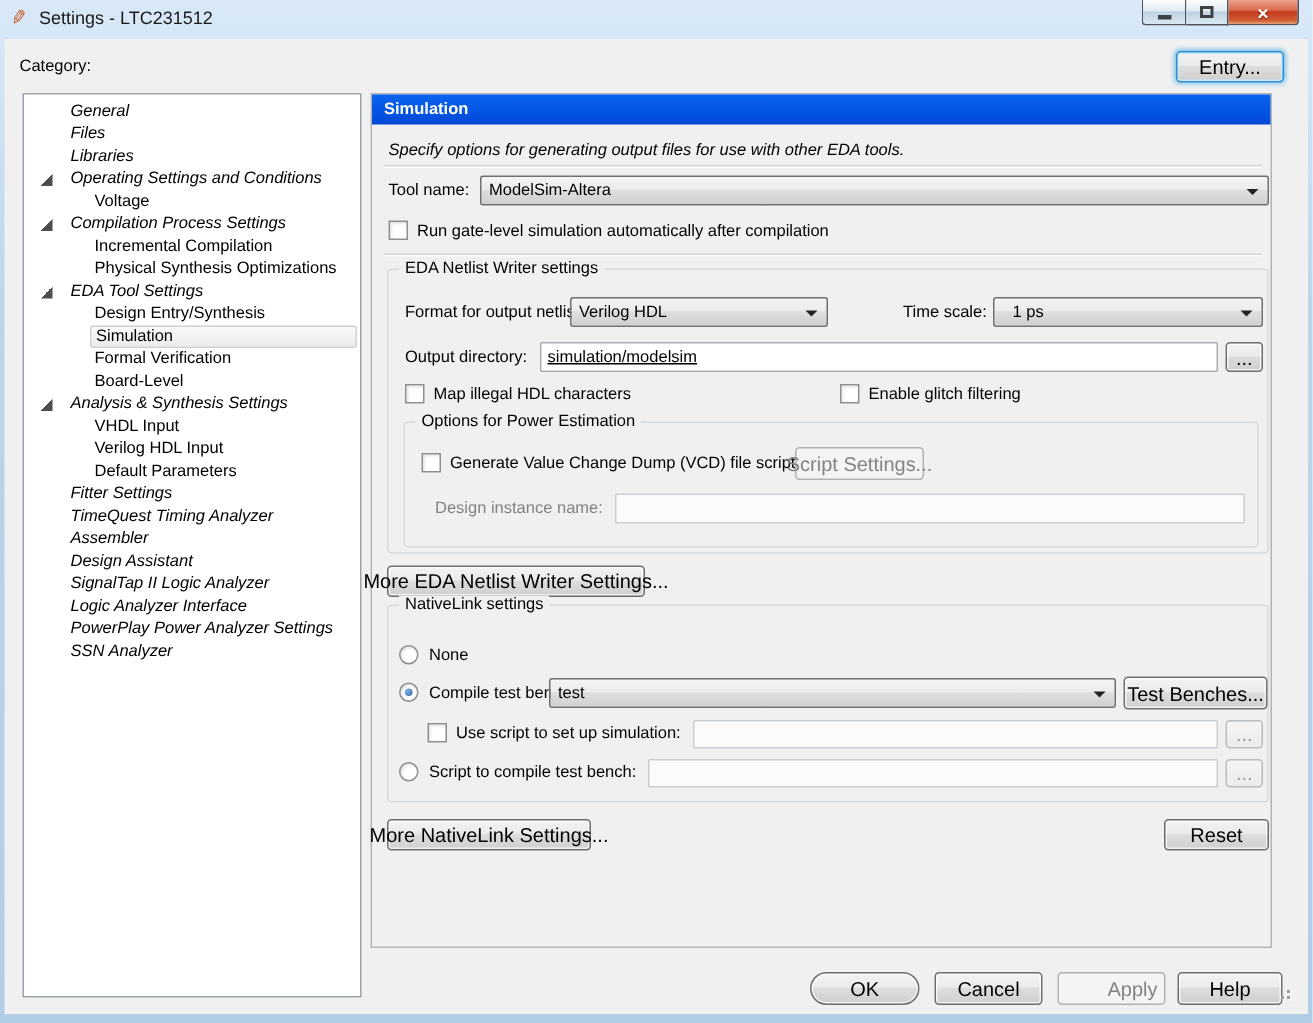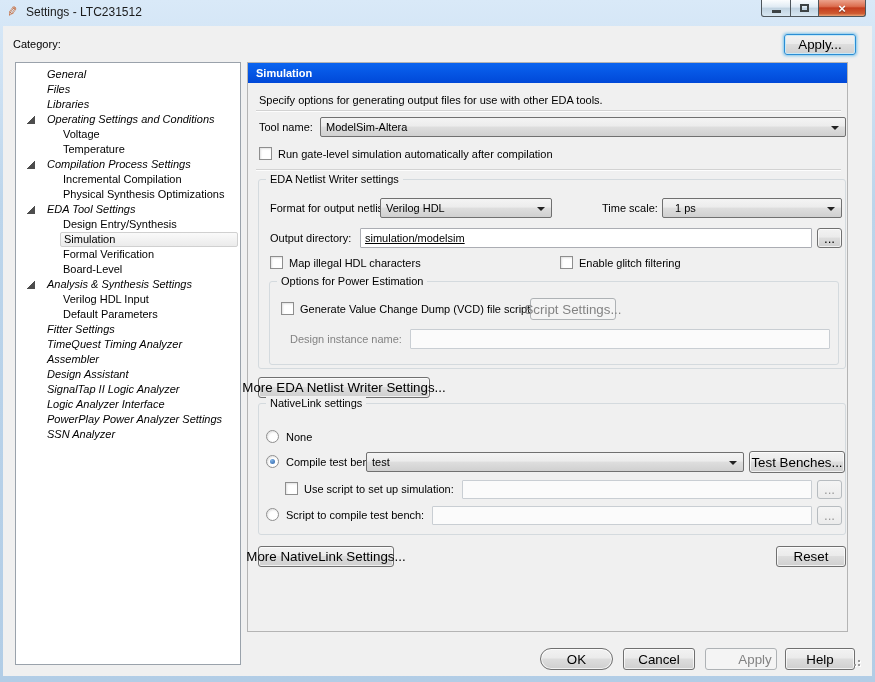--- a/index.html
+++ b/index.html
@@ -103,41 +103,38 @@
       <span class="glyph-max"></span>
     </div>
     <div class="cap close">
       <span class="glyph-close">×</span>
     </div>
   </div>
 
   <div class="body">
 
     <div class="label" style="left:10px; top:12px;">Category:</div>
-    <button class="btn focusblue" style="left:781px; top:8px; width:72px; height:21px;">Apply...</button>
+    <button class="btn focusblue" style="left:781px; top:8px; width:72px; height:21px;">Entry...</button>
 
     <div class="tree">
         <div class="tree-row lvl1">
           <span class="tree-label">General</span>
         </div>
         <div class="tree-row lvl1">
           <span class="tree-label">Files</span>
         </div>
         <div class="tree-row lvl1">
           <span class="tree-label">Libraries</span>
         </div>
         <div class="tree-row lvl1">
           <span class="tri"></span>
           <span class="tree-label">Operating Settings and Conditions</span>
         </div>
         <div class="tree-row lvl2">
           <span class="tree-label">Voltage</span>
-        </div>
-        <div class="tree-row lvl2">
-          <span class="tree-label">Temperature</span>
         </div>
         <div class="tree-row lvl1">
           <span class="tri"></span>
           <span class="tree-label">Compilation Process Settings</span>
         </div>
         <div class="tree-row lvl2">
           <span class="tree-label">Incremental Compilation</span>
         </div>
         <div class="tree-row lvl2">
           <span class="tree-label">Physical Synthesis Optimizations</span>
@@ -156,20 +153,23 @@
           <span class="tree-label">Formal Verification</span>
         </div>
         <div class="tree-row lvl2">
           <span class="tree-label">Board-Level</span>
         </div>
         <div class="tree-row lvl1">
           <span class="tri"></span>
           <span class="tree-label">Analysis &amp; Synthesis Settings</span>
         </div>
         <div class="tree-row lvl2">
+          <span class="tree-label">VHDL Input</span>
+        </div>
+        <div class="tree-row lvl2">
           <span class="tree-label">Verilog HDL Input</span>
         </div>
         <div class="tree-row lvl2">
           <span class="tree-label">Default Parameters</span>
         </div>
         <div class="tree-row lvl1">
           <span class="tree-label">Fitter Settings</span>
         </div>
         <div class="tree-row lvl1">
           <span class="tree-label">TimeQuest Timing Analyzer</span>
@@ -189,21 +189,21 @@
         <div class="tree-row lvl1">
           <span class="tree-label">PowerPlay Power Analyzer Settings</span>
         </div>
         <div class="tree-row lvl1">
           <span class="tree-label">SSN Analyzer</span>
         </div>
       </div>
 
     <div class="main">
       <div class="main-header">Simulation</div>
-      <div class="label" style="left:11px; top:31px;">Specify options for generating output files for use with other EDA tools.</div>
+      <div class="label" style="left:11px; top:31px;font-style:italic;">Specify options for generating output files for use with other EDA tools.</div>
       <div class="hdiv" style="left:8px; top:47px; width:585px;"></div>
 
       <div class="label" style="left:11px; top:58px;">Tool name:</div>
       <div class="combo" style="left:72px; top:54px; width:526px;">
         <span>ModelSim-Altera</span>
         <span class="arrow"></span>
       </div>
 
       <span class="check" style="left:11px; top:84px;"></span>
       <div class="label" style="left:30px; top:85px;">Run gate-level simulation automatically after compilation</div>

